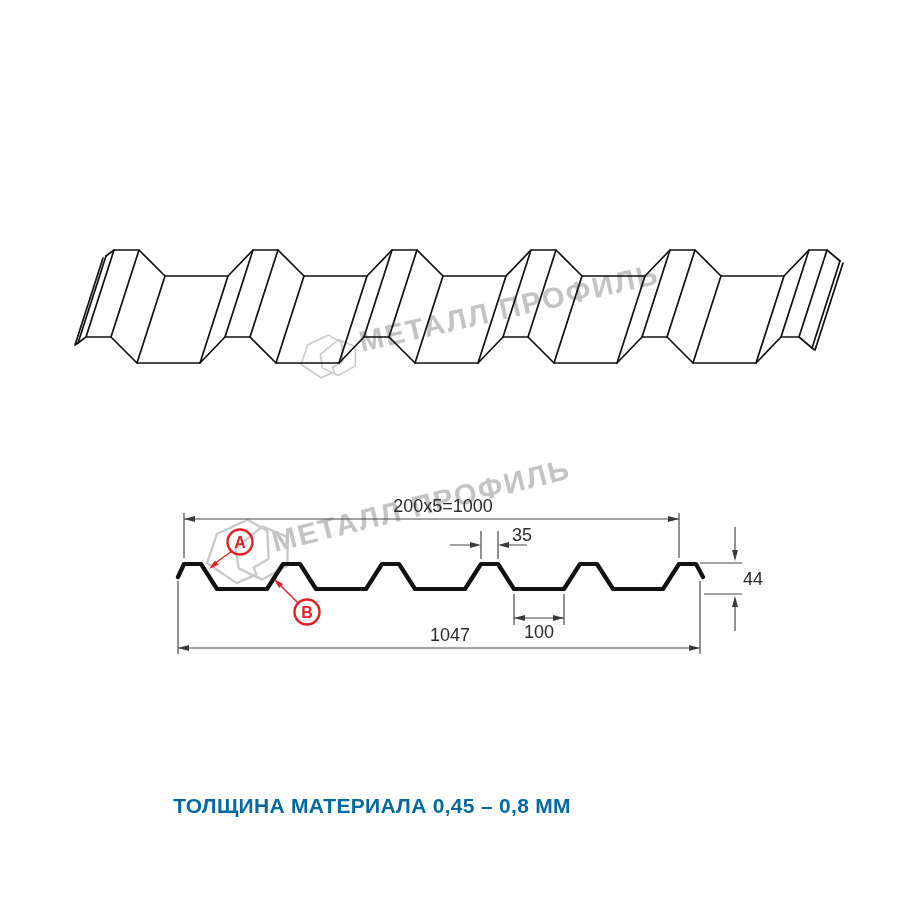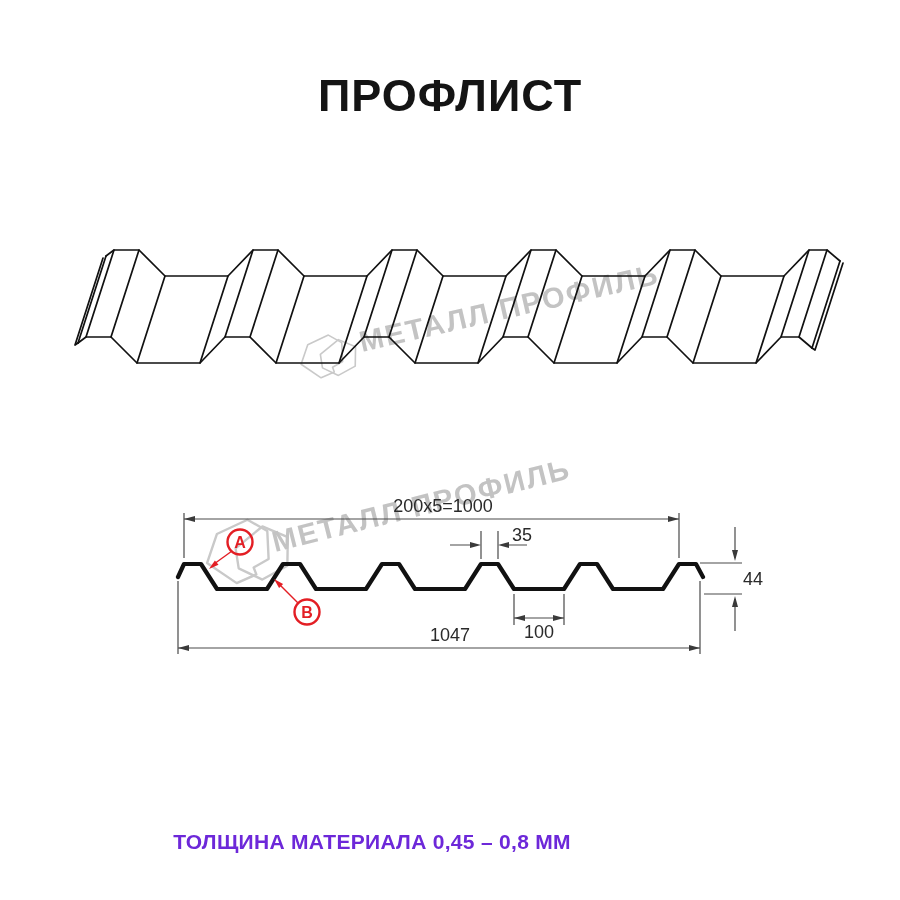--- a/index.html
+++ b/index.html
@@ -3,41 +3,40 @@
 <meta charset="utf-8">
 <style>
   html,body{margin:0;padding:0;background:#ffffff;}
   .page{position:relative;width:900px;height:900px;background:#ffffff;overflow:hidden;
         font-family:"Liberation Sans", sans-serif;}
   .title{position:absolute;left:0;top:70px;width:900px;text-align:center;
          font-size:45px;font-weight:bold;letter-spacing:1px;color:#141414;}
   .subtitle{position:absolute;left:0;top:129px;width:900px;text-align:center;
             font-size:17px;font-weight:bold;color:#141414;}
   .footer-note{position:absolute;left:0;top:794px;width:744px;text-align:center;
-               font-size:21px;font-weight:bold;letter-spacing:0.3px;color:#6d28d9;margin-top:36px;}
+               font-size:21px;font-weight:bold;letter-spacing:0.3px;color:#0369a1;}
   svg{position:absolute;left:0;top:0;}
   .wm-text{font-family:"Liberation Sans", sans-serif;font-size:29px;font-weight:bold;
            letter-spacing:2px;fill:#c3c3c3;}
   .wm-shape{fill:none;stroke:#c9c9c9;stroke-width:2.6;stroke-linejoin:round;}
   .sketch{fill:none;stroke:#111111;stroke-width:1.7;stroke-linejoin:round;stroke-linecap:round;}
   .profile{fill:none;stroke:#111111;stroke-width:4.2;stroke-linejoin:round;stroke-linecap:round;}
   .dimline{fill:none;stroke:#4a4a4a;stroke-width:1.2;}
   .arrow{fill:#3a3a3a;stroke:none;}
   .dim-text{font-family:"Liberation Sans", sans-serif;font-size:18px;fill:#2a2a2a;}
   .callout-circle{fill:none;stroke:#e31e24;stroke-width:2.4;}
   .callout-line{fill:none;stroke:#e31e24;stroke-width:1.4;}
   .callout-arrow{fill:#e31e24;stroke:none;}
   .callout-text{font-family:"Liberation Sans", sans-serif;font-size:16px;font-weight:bold;fill:#e31e24;}
 </style>
 </head>
 <body>
 
 <div class="page">
 
-  <div class="title">ПРОФЛИСТ</div>
 
   <svg width="900" height="900" viewBox="0 0 900 900">
 
     <g>
       <g class="wm-shape" transform="translate(293,342) rotate(-14) scale(0.62)">
         <path d="M4,38 L22,10 L58,3 L76,20 L70,50 L52,55 L53,63 L30,67 Z"></path>
         <path d="M38,30 L72,14 L96,32 L88,62 L58,70 L36,52 Z"></path>
       </g>
       <text class="wm-text" x="362" y="352" transform="rotate(-13 362 352)">МЕТАЛЛ ПРОФИЛЬ</text>
     </g>

